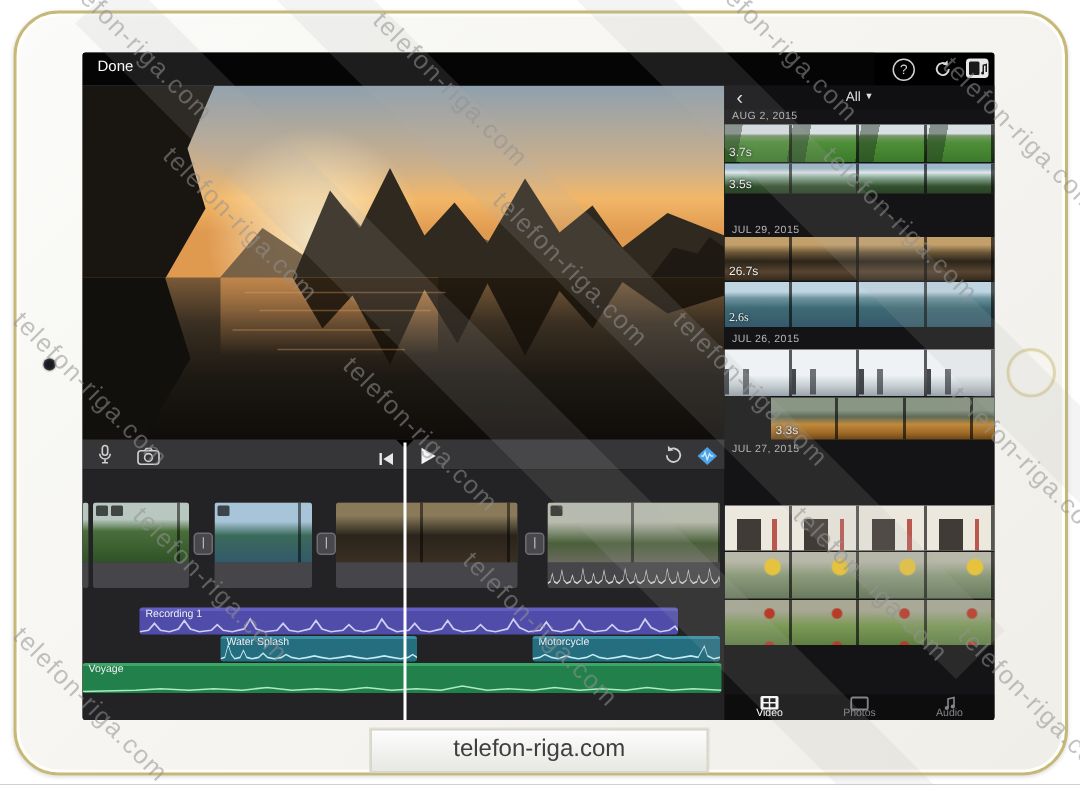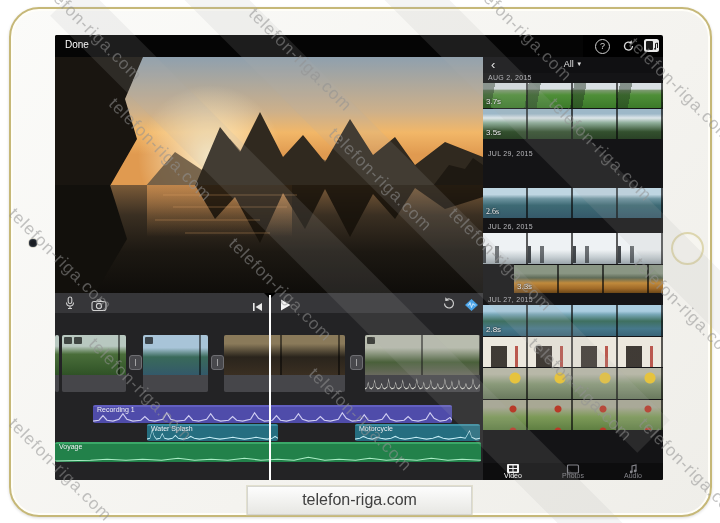--- a/index.html
+++ b/index.html
@@ -195,39 +195,39 @@
     <div class="sidebar">
       <div class="sb-head">
         <span class="sb-back">‹</span>
         <span class="sb-filter"><span>All</span> <span style="font-size:6px;vertical-align:1px;">▼</span></span>
       </div>
 
       <span class="sb-date" style="top:17px;">AUG 2, 2015</span>
       <div class="srow r1" style="top:26px;height:25px;">
           <span class="dur">3.7s</span>
         </div>
-      <div class="srow r2" style="top:52px;height:30px;">
+      <div class="srow r2" style="top:52px;height:20px;">
           <span class="dur">3.5s</span>
         </div>
 
       <span class="sb-date" style="top:93px;">JUL 29, 2015</span>
+      <div class="srow r3" style="top:101px;height:29px;">
+          <span class="dur">26.7s</span>
+        </div>
       <div class="srow r4" style="top:131px;height:30px;">
           <span class="dur">2.6s</span>
         </div>
 
       <span class="sb-date" style="top:166px;">JUL 26, 2015</span>
       <div class="srow r5" style="top:176px;height:31px;"></div>
       <div class="srow r6" style="top:208px;height:28px;margin-left:31px;">
           <span class="dur">3.3s</span>
         </div>
 
       <span class="sb-date" style="top:239px;">JUL 27, 2015</span>
-      <div class="srow r7" style="top:248px;height:31px;">
-          <span class="dur">2.8s</span>
-        </div>
       <div class="srow r8" style="top:280px;height:30px;"></div>
       <div class="srow r9" style="top:311px;height:31px;"></div>
       <div class="srow r10" style="top:343px;height:30px;"></div>
 
       <div class="tabbar">
         <div class="tab tab-active" style="left:0;">
           <svg width="14" height="10" viewBox="0 0 14 10">
               <rect x="1" y="0" width="12" height="9" rx="1" fill="#fff"></rect>
               <rect x="3" y="1.5" width="3.5" height="2.5" fill="#0d0d0e"></rect>
               <rect x="7.5" y="1.5" width="3.5" height="2.5" fill="#0d0d0e"></rect>

